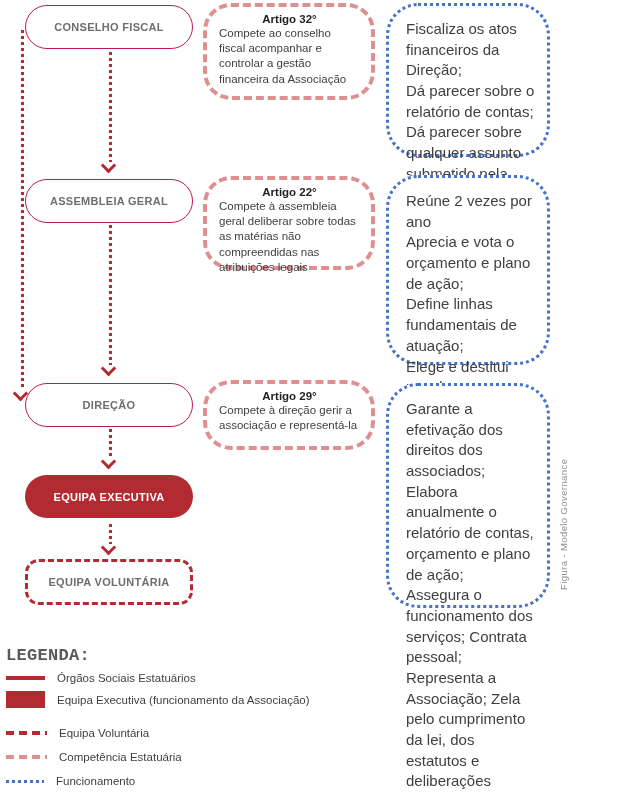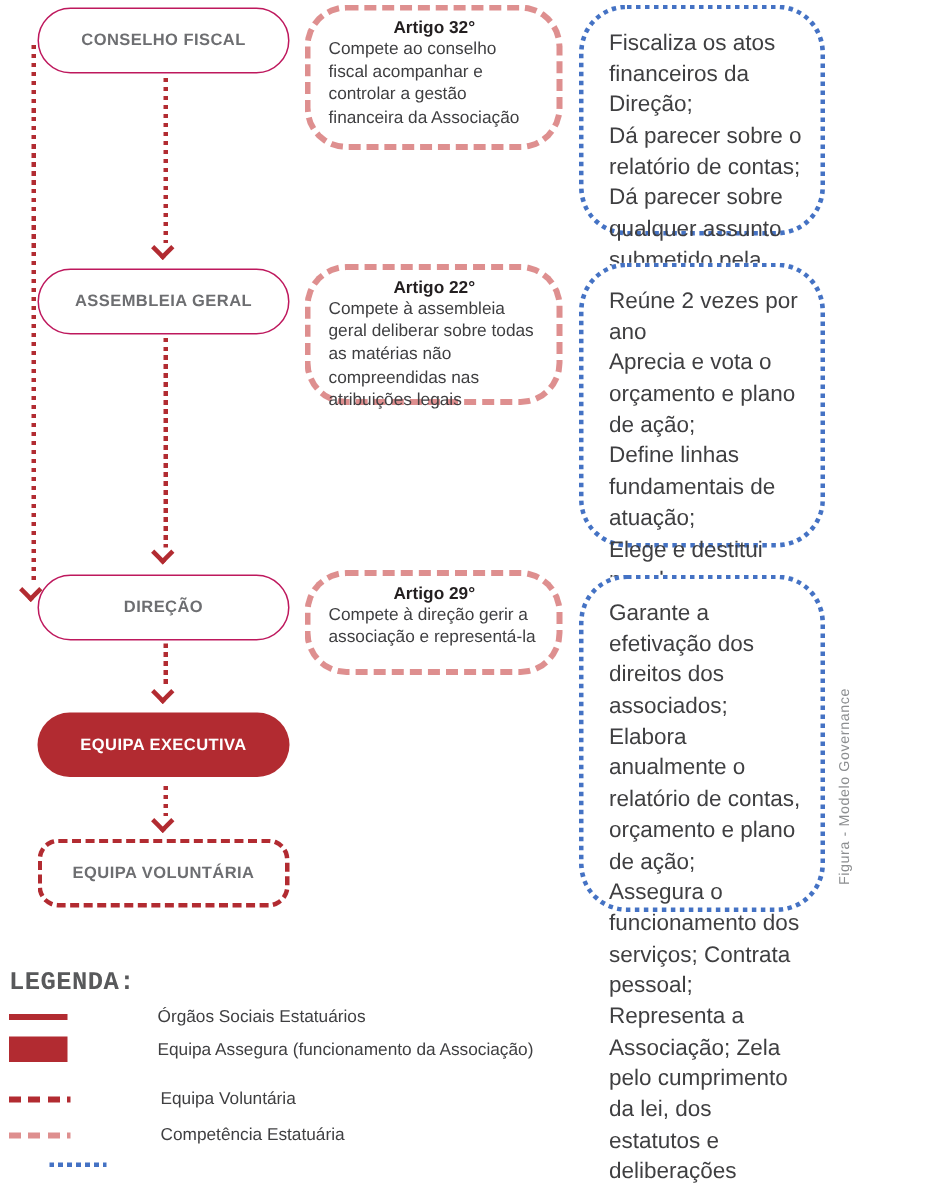--- a/index.html
+++ b/index.html
@@ -72,27 +72,27 @@
 
   
   #figure-caption {
     position:absolute; left:558px; top:430px; height:160px; width:16px;
     writing-mode:vertical-rl; transform:rotate(180deg);
     font-size:9.5px; letter-spacing:0.4px; color:#8C8E90; white-space:nowrap;
   }
 
   
   #legend-title { position:absolute; left:6px; top:646px; font-weight:bold; font-size:17px; color:#58595B; letter-spacing:0.3px;font-family:Liberation Mono, monospace; }
-  .legend-row { position:absolute; left:6px; display:flex; align-items:center;gap:48px; }
+  .legend-row { position:absolute; left:6px; display:flex; align-items:center; }
   .legend-label { margin-left:12px; font-size:11.5px; color:#3F3F41; }
   #legend-row-1 { top:672px; } 
   #legend-row-2 { top:691px; }
   #legend-row-3 { top:727px; }
   #legend-row-4 { top:751px; }
-  #legend-row-5 { top:775px;flex-direction:column; }
+  #legend-row-5 { top:775px; }
   .sw { flex:0 0 auto; }
   .sw-solid-line  { width:39px; height:3.5px; background:#B22B31; }
   .sw-filled-rect { width:39px; height:17px;  background:#B22B31; }
   .sw-red-dash    { width:41px; height:3.5px; background:repeating-linear-gradient(90deg,#B22B31 0 8px,transparent 8px 13px); }
   .sw-pink-dash   { width:41px; height:3.5px; background:repeating-linear-gradient(90deg,#DE8F8F 0 8px,transparent 8px 13px); }
   .sw-blue-dots   { width:38px; height:3px;   background:repeating-linear-gradient(90deg,#4472C4 0 3px,transparent 3px 6px); }
 </style>
 </head>
 <body>
 
@@ -153,21 +153,21 @@
   <div id="figure-caption">Figura - Modelo Governance</div>
 
   <div id="legend-title">LEGENDA:</div>
 
   <div class="legend-row" id="legend-row-1">
     <span class="sw sw-solid-line"></span>
     <span class="legend-label">Órgãos Sociais Estatuários</span>
   </div>
   <div class="legend-row" id="legend-row-2">
     <span class="sw sw-filled-rect"></span>
-    <span class="legend-label">Equipa Assegura (funcionamento da Associação)</span>
+    <span class="legend-label">Equipa Executiva (funcionamento da Associação)</span>
   </div>
   <div class="legend-row" id="legend-row-3">
     <span class="sw sw-red-dash"></span>
     <span class="legend-label">Equipa Voluntária</span>
   </div>
   <div class="legend-row" id="legend-row-4">
     <span class="sw sw-pink-dash"></span>
     <span class="legend-label">Competência Estatuária</span>
   </div>
   <div class="legend-row" id="legend-row-5">

